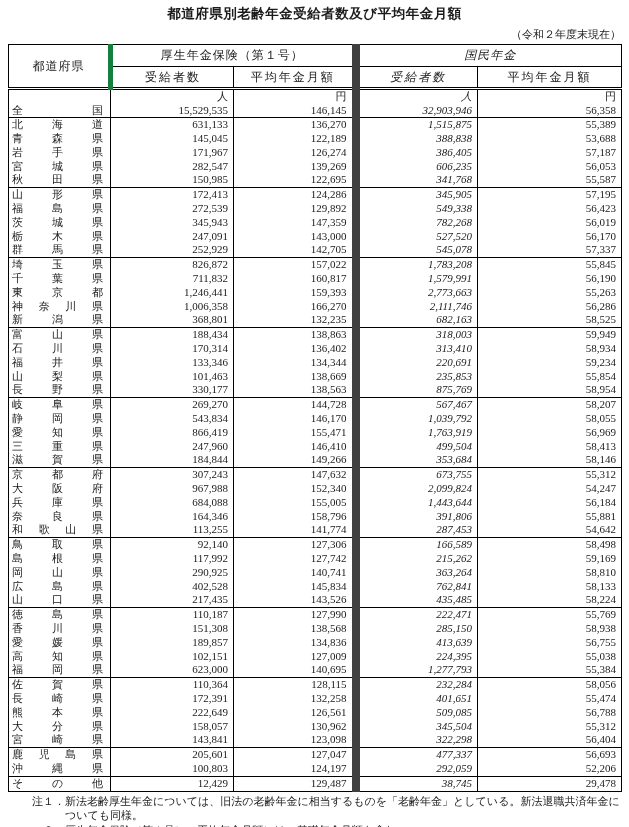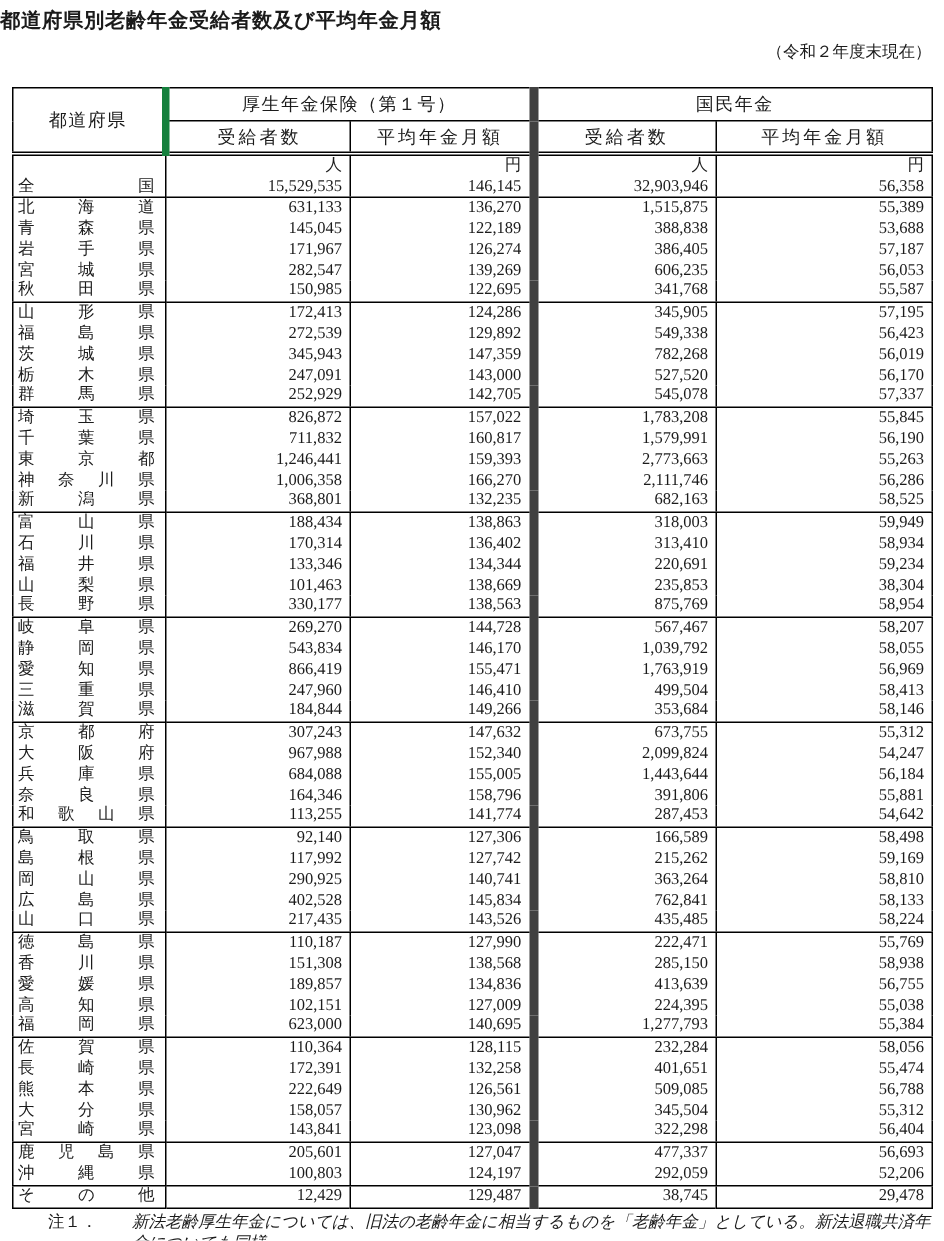--- a/index.html
+++ b/index.html
@@ -4,32 +4,32 @@
 <style>
   * { box-sizing: border-box; margin: 0; padding: 0; }
   html, body { width: 629px; height: 827px; background: #ffffff; overflow: hidden; }
   body {
     font-family: "Liberation Serif", "DejaVu Serif", serif;
     color: #1b1b1b;
     position: relative;
   }
   .page-title {
     padding-top: 5px;
-    text-align: left;
+    text-align: center;
     font-family: Liberation Sans, sans-serif;
     font-weight: bold;
     font-size: 13.5px;
     letter-spacing: 0.5px;
   }
   .date-note {
     width: 621px;
     text-align: right;
     font-size: 11px;
     margin-top: 4px;
-    margin-bottom: 16px;
+    margin-bottom: 2px;
   }
   table.stat-table {
     margin-left: 8px;
     width: 613px;
     border-collapse: collapse;
     table-layout: fixed;
     border: 1.5px solid #000;
   }
   col.c-pref { width: 102px; }
   col.c-v1 { width: 123px; }
@@ -52,21 +52,21 @@
     border-bottom: 1px solid #000;
     letter-spacing: 1px;
     margin-left: 35px;
   }
   th.sub-hdr {
     height: 22px;
     border-bottom: 3px double #000;
     letter-spacing: 2px;
   }
   .bl-thin { border-left: 1px solid #000; }
-  .bl-thick { border-left: 6px solid #404040; }
+  .bl-thick { border-left: 8px solid #404040; font-style: italic; }
   tbody td {
     height: 13.8px;
     line-height: 13.8px;
     font-size: 11px;
     white-space: nowrap;
     overflow: hidden;
   }
   td.pref-cell {
     border-right: 1px solid #000;
     padding: 0 7px 0 3px;
@@ -82,27 +82,27 @@
   }
   tr.group-end td { border-bottom: 1px solid #000; }
   tr.units-row td { height: 13.5px; line-height: 13.5px; }
   .notes {
     margin-left: 32px;
     margin-top: 2px;
     width: 590px;
     font-size: 11px;
     line-height: 14.6px;
   }
-  .note { display: flex; gap: 23px; }
+  .note { display: flex; }
   .note-marker {
     flex: 0 0 33px;
     text-align: right;
     white-space: nowrap;
   }
-  .note-text { flex: 1 1 auto; font-style: italic; }
+  .note-text { flex: 1 1 auto; }
 </style>
 </head>
 <body>
 
 <div class="page-title">都道府県別老齢年金受給者数及び平均年金月額</div>
 <div class="date-note">（令和２年度末現在）</div>
 
 <table class="stat-table">
   <colgroup>
     <col class="c-pref">
@@ -383,21 +383,21 @@
         <td class="pref-cell">
           <span class="justify-name">
             <span>山</span>
             <span>梨</span>
             <span>県</span>
           </span>
         </td>
         <td class="num-cell">101,463</td>
         <td class="num-cell bl-thin">138,669</td>
         <td class="num-cell bl-thick">235,853</td>
-        <td class="num-cell bl-thin">38,304</td>
+        <td class="num-cell bl-thin">55,854</td>
       </tr>
       <tr class="group-end">
         <td class="pref-cell">
           <span class="justify-name">
             <span>長</span>
             <span>野</span>
             <span>県</span>
           </span>
         </td>
         <td class="num-cell">330,177</td>

